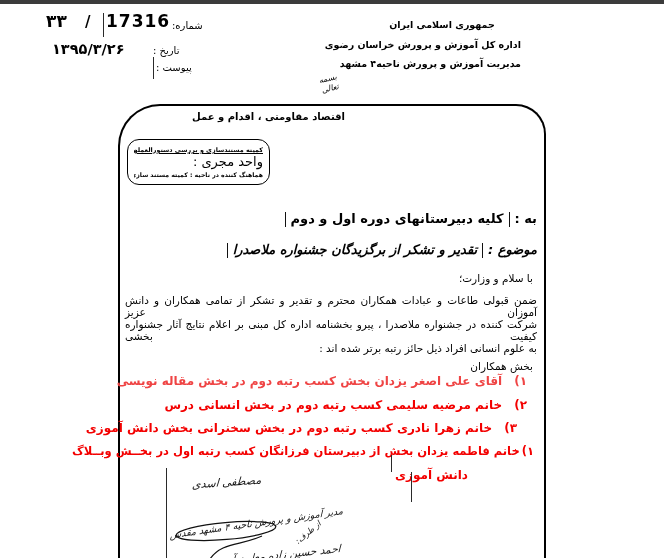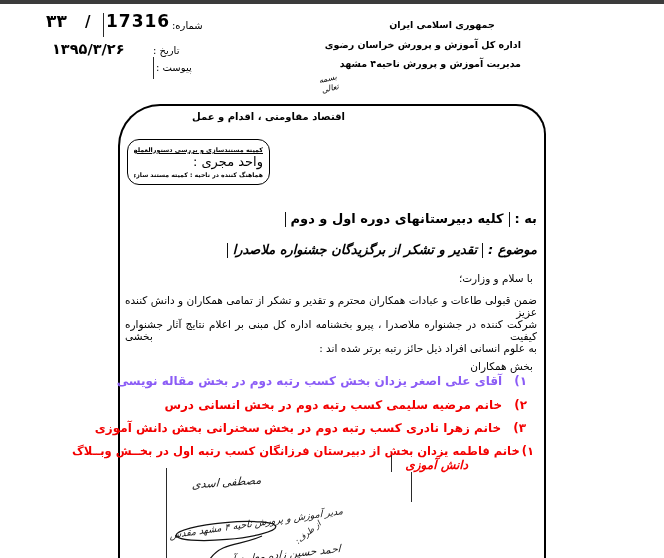--- a/index.html
+++ b/index.html
@@ -64,24 +64,24 @@
   .body-line  { right:127px; width:412px; font-size:10.5px; }
   .just { text-align:justify; text-align-last:justify; }
   #body-1 { top:294px; } #body-2 { top:318px; } #body-3 { top:342px; }
   #section-label { top:360px; right:131px; font-size:10.5px; }
 
   
   .win { font-size:12px; font-weight:bold; white-space:nowrap; }
   .win .num { margin-left:12px; }
   #win-1 { top:374px; right:137px; }
   #win-2 { top:398px; right:137px; }
-  #win-3 { top:421px; right:138px; }
+  #win-3 { top:421px; right:147px; }
   #win-4 { top:444px; right:130px; font-size:11.5px; }
   #win-4 .num { margin-left:2px; }
-  #win-4-cont { top:458px; right:196px;font-style:italic; }
+  #win-4-cont { top:468px; right:196px; }
 
   
   .hand { font-style:italic; color:#151515; }
   #sig-name   { left:192px; top:476px; font-size:11px; transform:rotate(-4deg) skewX(-8deg); }
   #sig-title  { left:168px; top:505px; font-size:9.5px; white-space:nowrap;
                 transform:rotate(-8deg) skewX(-8deg); transform-origin:right center; }
   #sig-stamp  { left:170px; top:516px; }
   #sig-behalf { left:293px; top:528px; font-size:8px; transform:rotate(-40deg); }
   #sig-deputy { left:162px; top:542px; font-size:10.5px; white-space:nowrap;
                 transform:rotate(-6deg) skewX(-8deg); transform-origin:right center; }
@@ -125,26 +125,26 @@
 
   <div id="to-row" class="abs head-row">
     <span>به :</span><span class="tick"></span><span>کلیه دبیرستانهای دوره اول و دوم</span><span class="tick"></span>
   </div>
 
   <div id="subject-row" class="abs head-row">
     <span>موضوع :</span><span class="tick"></span><span>تقدیر و تشکر از برگزیدگان جشنواره ملاصدرا</span><span class="tick"></span>
   </div>
 
   <div id="salutation" class="abs">با سلام و وزارت؛</div>
-  <div id="body-1" class="abs body-line just">ضمن قبولی طاعات و عبادات همکاران محترم و تقدیر و تشکر از تمامی همکاران و دانش کننده عزیز</div>
+  <div id="body-1" class="abs body-line just">ضمن قبولی طاعات و عبادات همکاران محترم و تقدیر و تشکر از تمامی همکاران و دانش آموزان عزیز</div>
   <div id="body-2" class="abs body-line just">شرکت کننده در جشنواره ملاصدرا ، پیرو بخشنامه اداره کل مبنی بر اعلام نتایج آثار جشنواره کیفیت بخشی</div>
   <div id="body-3" class="abs body-line">به علوم انسانی افراد ذیل حائز رتبه برتر شده اند :</div>
   <div id="section-label" class="abs">بخش همکاران</div>
 
-  <div id="win-1" class="abs win red-text" style="color: #8b5cf6;">
+  <div id="win-1" class="abs win red-text" style="color: #ef4444;">
     <span class="num">۱)</span><span>آقای علی اصغر یزدان بخش کسب رتبه دوم در بخش مقاله نویسی</span>
   </div>
   <div id="win-2" class="abs win red-text" style="color: rgb(243, 0, 0);">
     <span class="num">۲)</span><span>خانم مرضیه سلیمی کسب رتبه دوم در بخش انسانی درس</span>
   </div>
   <div id="win-3" class="abs win red-text" style="color: rgb(243, 0, 0);">
     <span class="num">۳)</span><span>خانم زهرا نادری کسب رتبه دوم در بخش سخنرانی بخش دانش آموزی</span>
   </div>
   <div id="win-4" class="abs win red-text" style="color: rgb(243, 0, 0);">
     <span class="num">۱)</span><span>خانم فاطمه یزدان بخش از دبیرستان فرزانگان کسب رتبه اول در بخــش وبــلاگ</span>

